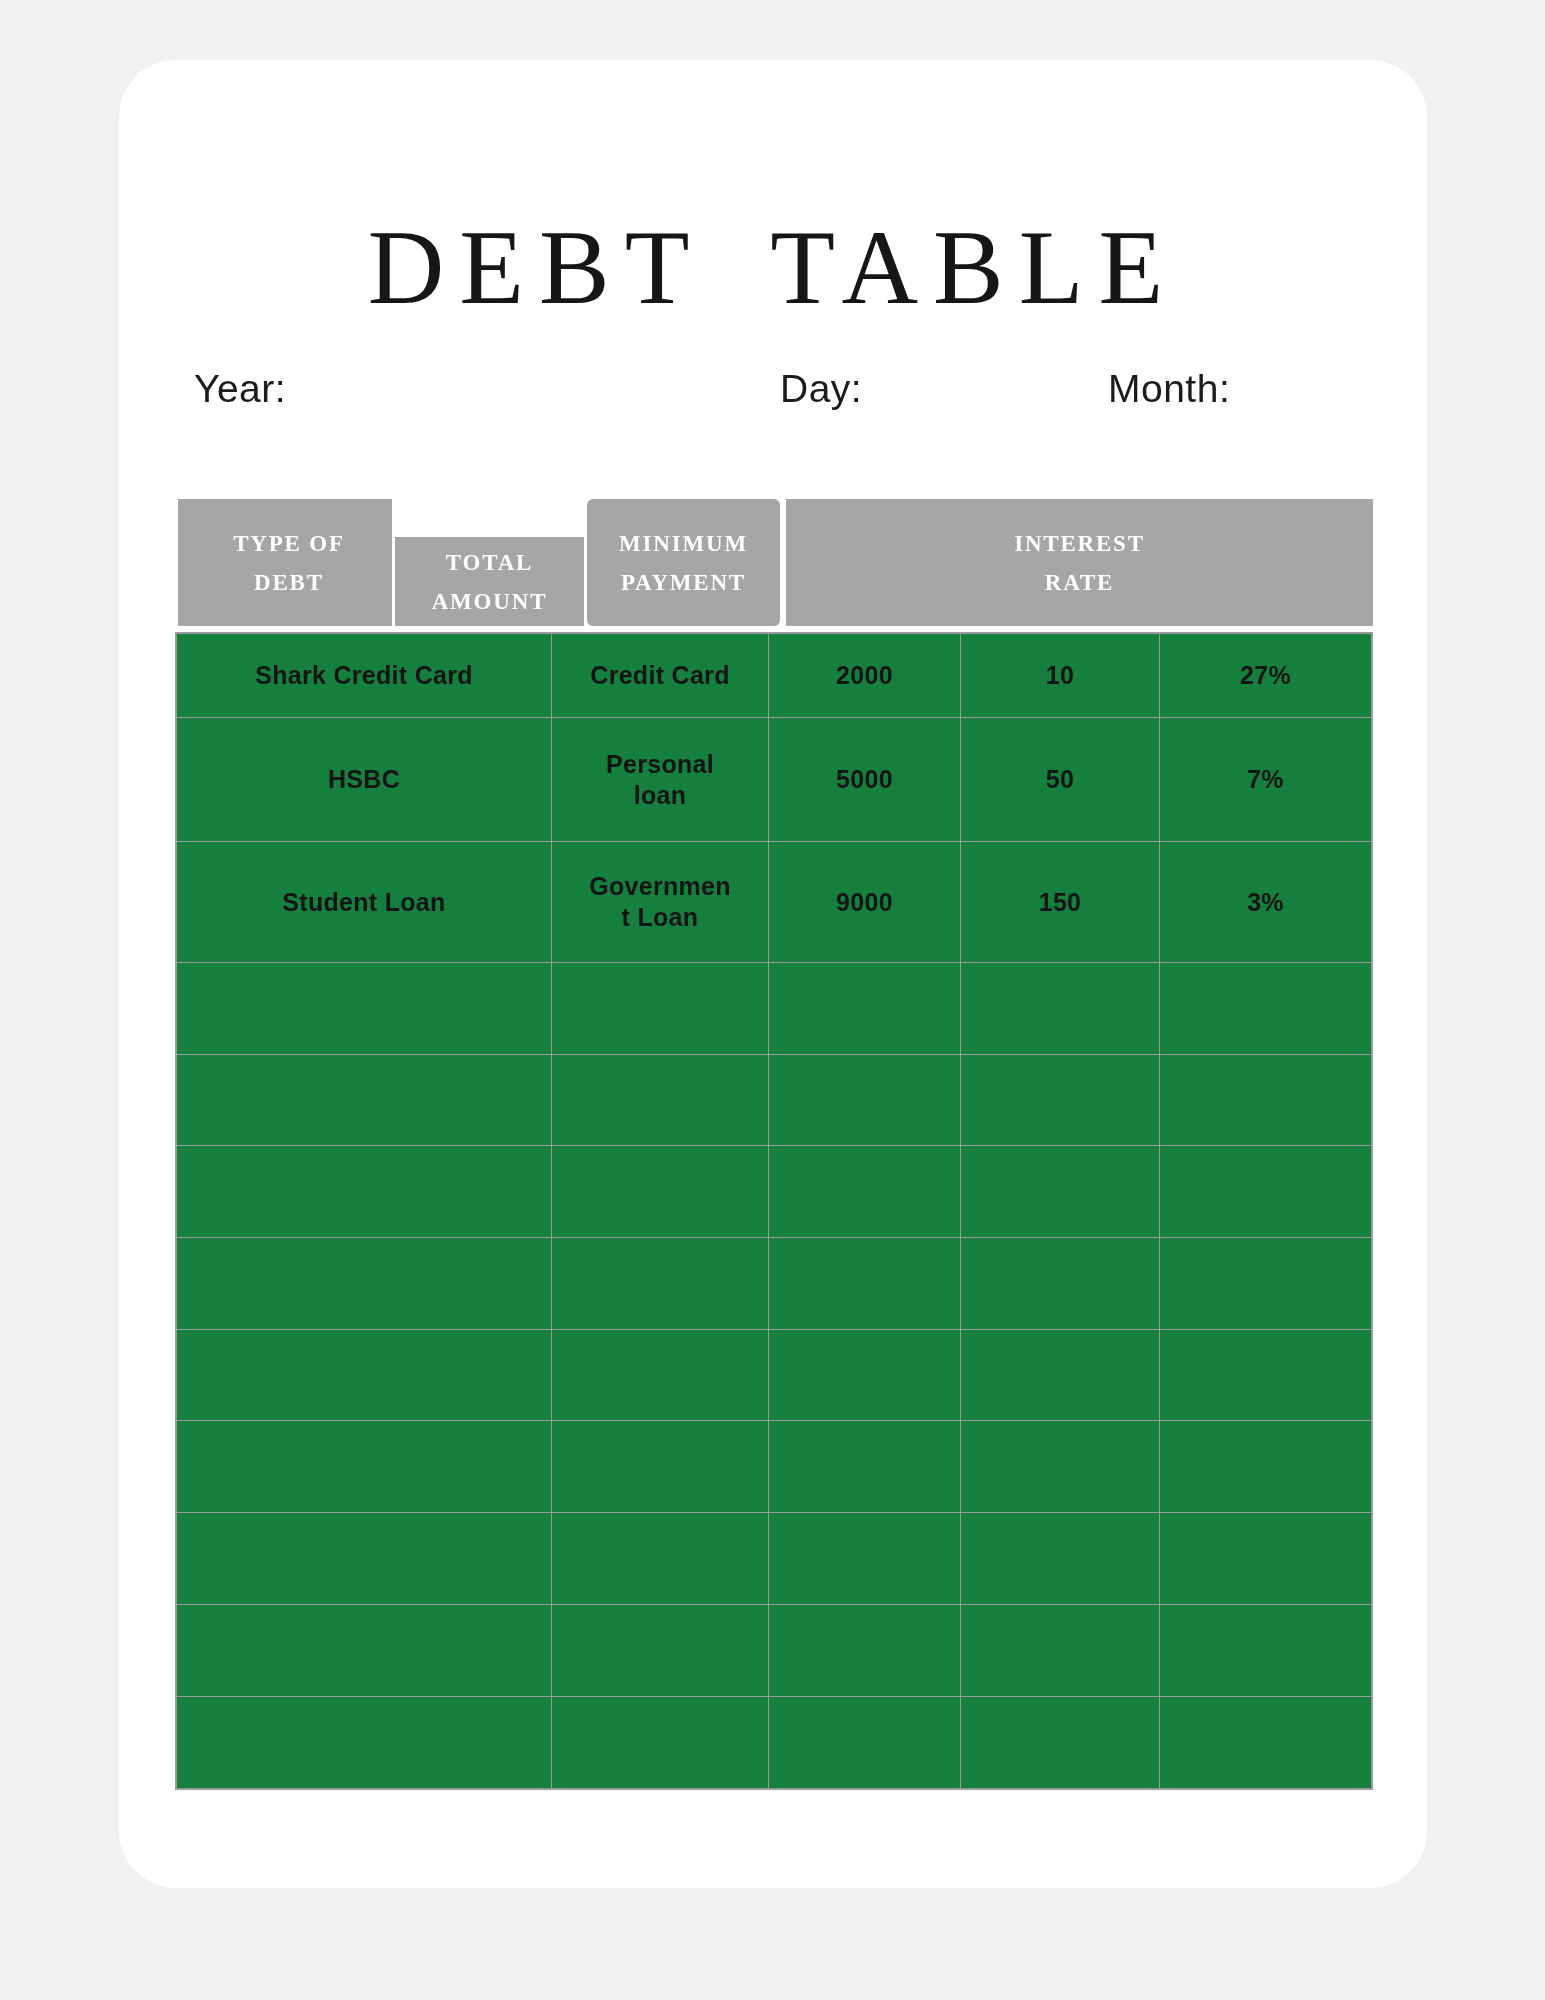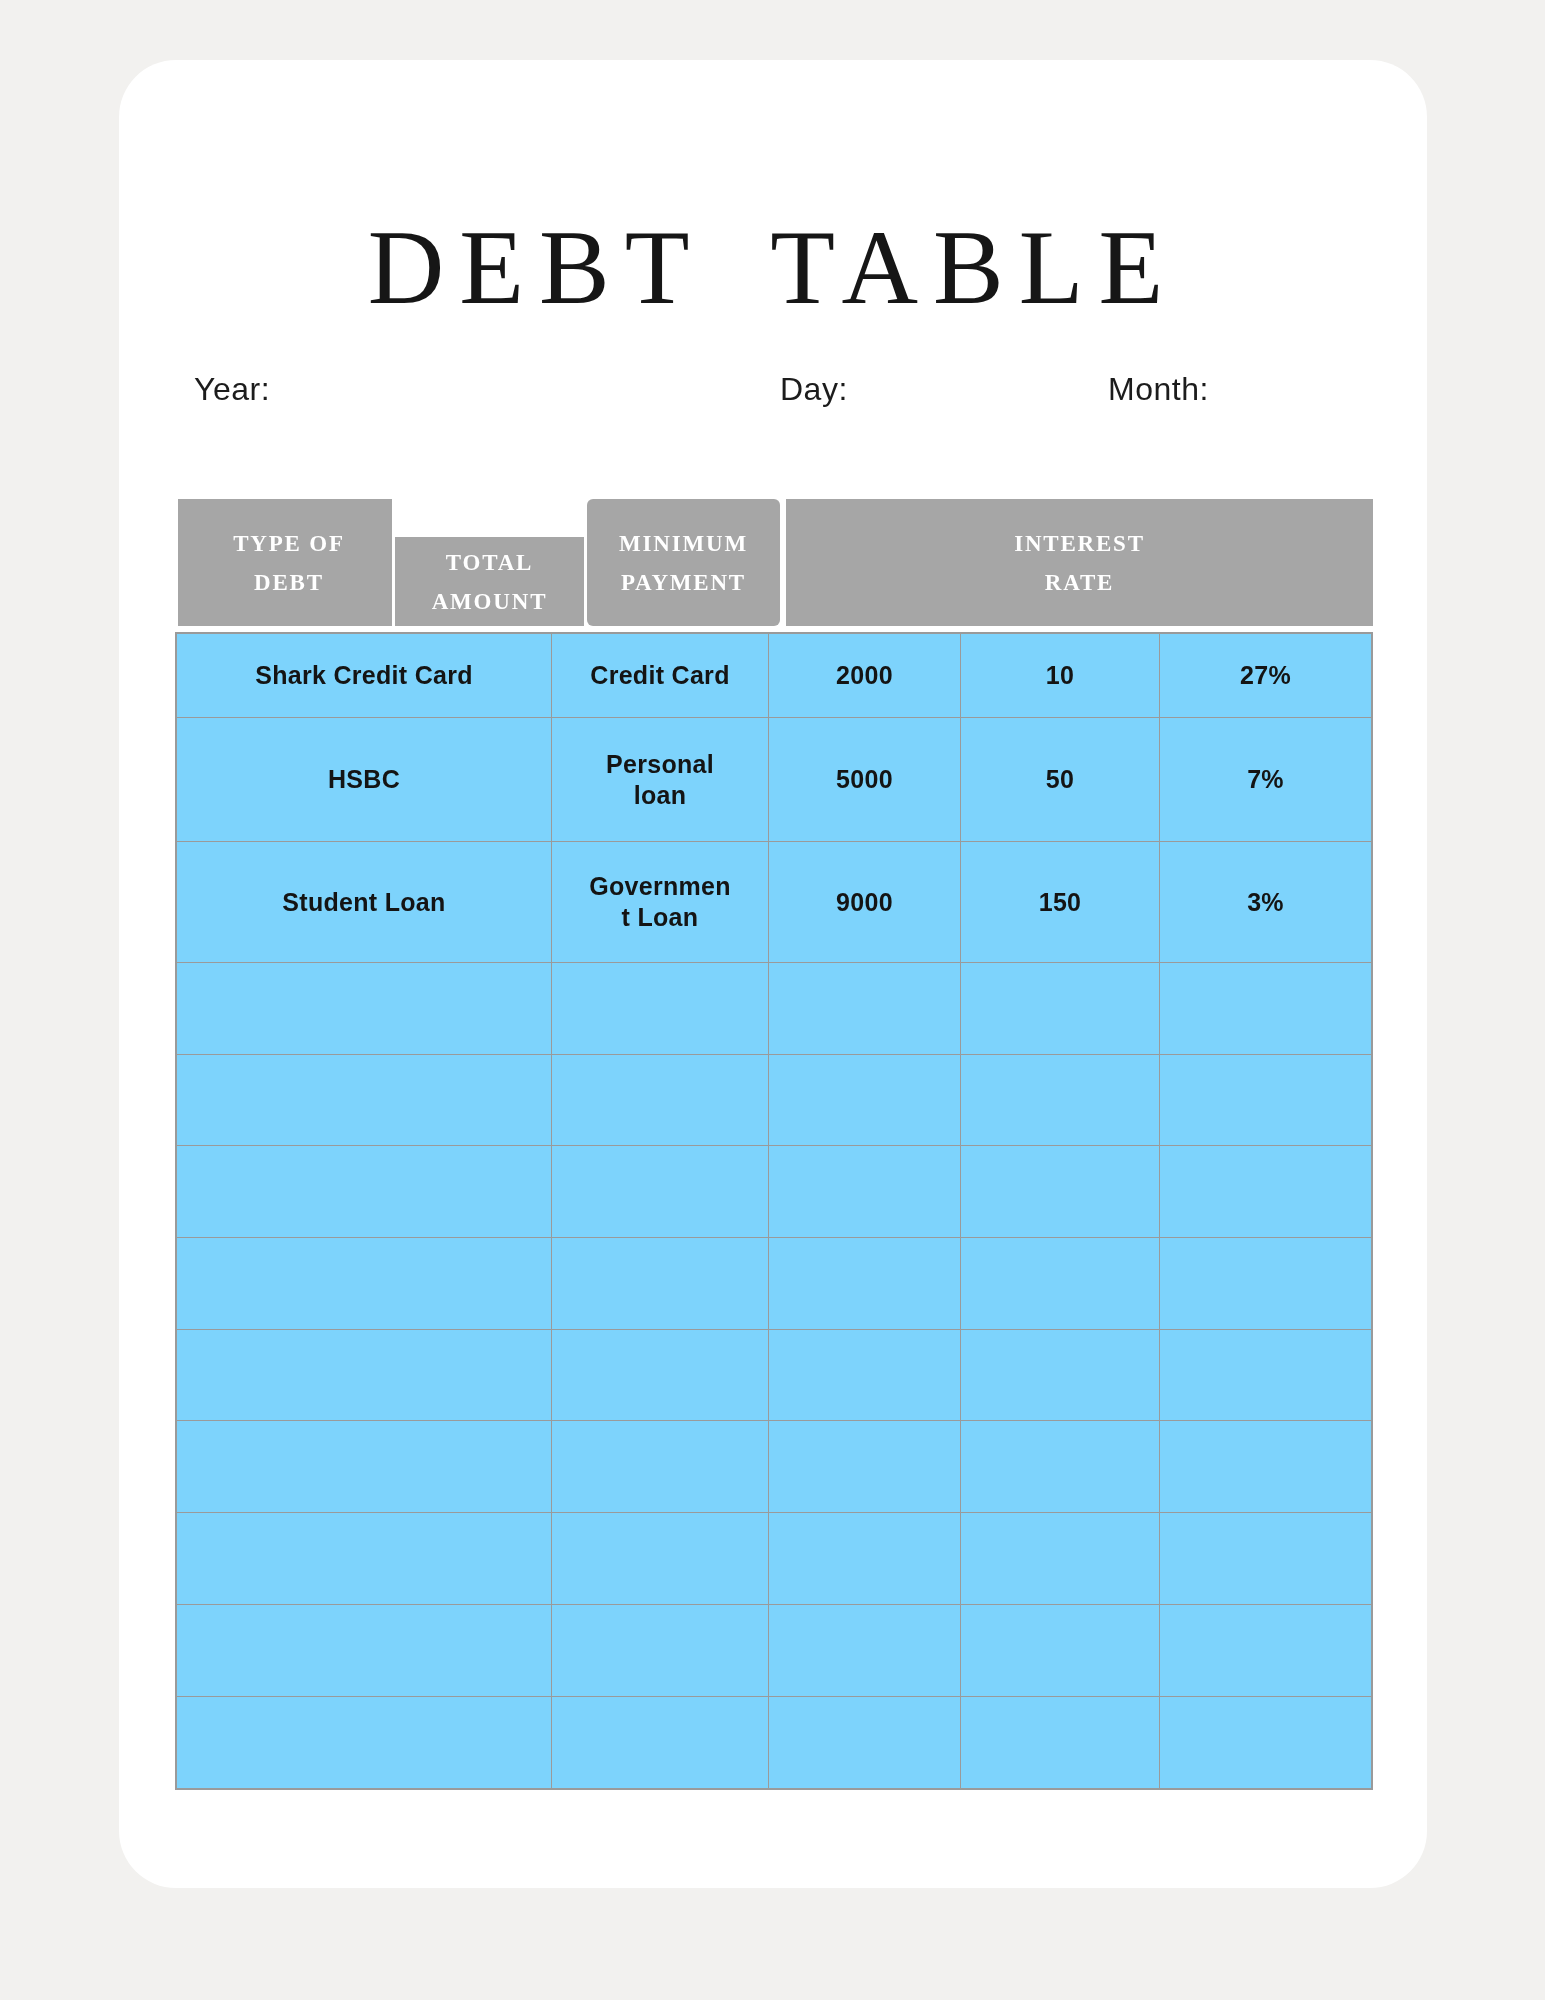--- a/index.html
+++ b/index.html
@@ -19,21 +19,21 @@
     font-weight:400;
     font-size:106px;
     letter-spacing:15px;
     word-spacing:28px;
     color:#161616;
     white-space:nowrap;
   }
   
   .date-field{position:absolute;top:306px;}
   .date-label{
-    font-size:32px;color:#1c1c1c;letter-spacing:0.5px;line-height:46px;
+    font-size:39px;color:#1c1c1c;letter-spacing:0.5px;line-height:46px;
   }
   .date-line{
     position:absolute;top:352px;height:0;border-bottom:3px solid #1a1a1a;
   }
   .field-year{left:75px;}
   .field-year .date-line{left:0;width:503px;}
   .field-day{left:661px;}
   .field-day .date-line{left:-2px;width:250px;}
   .field-month{left:989px;}
   .field-month .date-line{left:-1px;width:248px;}
@@ -72,21 +72,21 @@
   .trow{
     display:grid;
     grid-template-columns:375px 217px 192px 199px 1fr;
     height:91.7px;
   }
   .trow:nth-child(1){height:84px;}
   .trow:nth-child(2){height:124px;}
   .trow:nth-child(3){height:121px;}
   .cell{
     box-sizing:border-box;
-    background:#7dd3fc;
+    background:#15803d;
     border-right:1.5px solid #9a9a9a;
     border-bottom:1.5px solid #9a9a9a;
     display:flex;align-items:center;justify-content:center;
     text-align:center;
     white-space:pre-line;
     font-family:"Liberation Sans", sans-serif;
     font-weight:700;
     font-size:25px;
     color:#141414;
     letter-spacing:0.3px;

